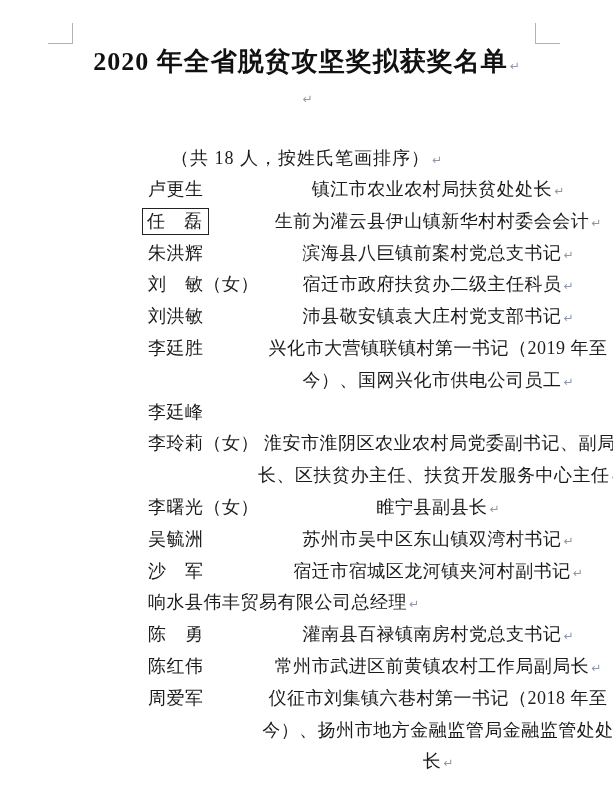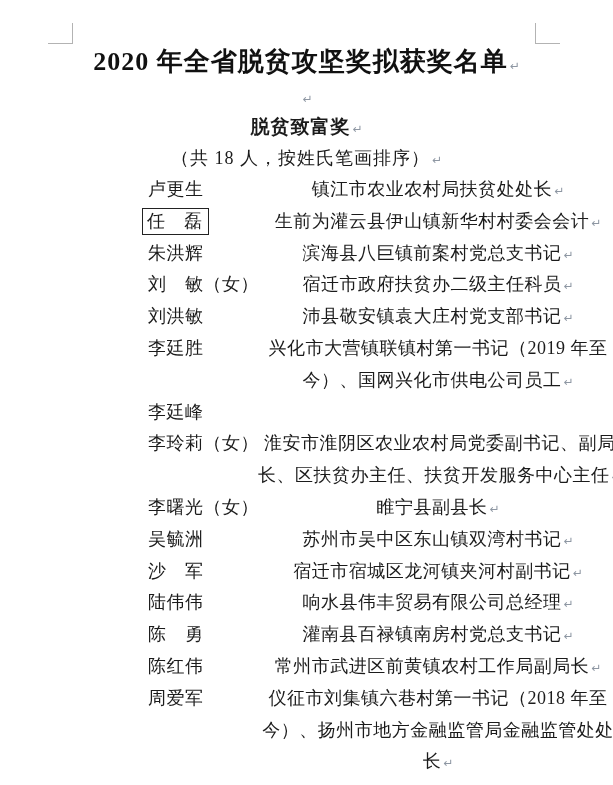--- a/index.html
+++ b/index.html
@@ -57,21 +57,20 @@
   </div>
   <div>
     <div class="mark mark-right-v"></div>
     <div class="mark mark-right-h"></div>
   </div>
 
   <div class="centerline doc-title"><span>2020 年全省脱贫攻坚奖拟获奖名单</span><span class="pilcrow">↵</span></div>
 
   <div class="centerline empty-para"><span class="pilcrow">↵</span></div>
 
-  <div class="centerline award-name"><span>脱贫致富奖</span><span class="pilcrow">↵</span></div>
 
   <div class="centerline award-note"><span>（共 18 人，按姓氏笔画排序）</span><span class="pilcrow">↵</span></div>
 
   <div class="list" id="winner-list">
       <div class="entry">
         <div class="name-cell"><span>卢更生</span></div>
         <div class="desc-cell">
           <div class="desc-line">镇江市农业农村局扶贫处处长<span class="pilcrow">↵</span></div>
         </div>
       </div>
@@ -128,21 +127,20 @@
           <div class="desc-line">苏州市吴中区东山镇双湾村书记<span class="pilcrow">↵</span></div>
         </div>
       </div>
       <div class="entry">
         <div class="name-cell"><span>沙　军</span></div>
         <div class="desc-cell">
           <div class="desc-line">宿迁市宿城区龙河镇夹河村副书记<span class="pilcrow">↵</span></div>
         </div>
       </div>
       <div class="entry">
-        <div class="name-cell"><span>陆伟伟</span></div>
         <div class="desc-cell">
           <div class="desc-line">响水县伟丰贸易有限公司总经理<span class="pilcrow">↵</span></div>
         </div>
       </div>
       <div class="entry">
         <div class="name-cell"><span>陈　勇</span></div>
         <div class="desc-cell">
           <div class="desc-line">灌南县百禄镇南房村党总支书记<span class="pilcrow">↵</span></div>
         </div>
       </div>

